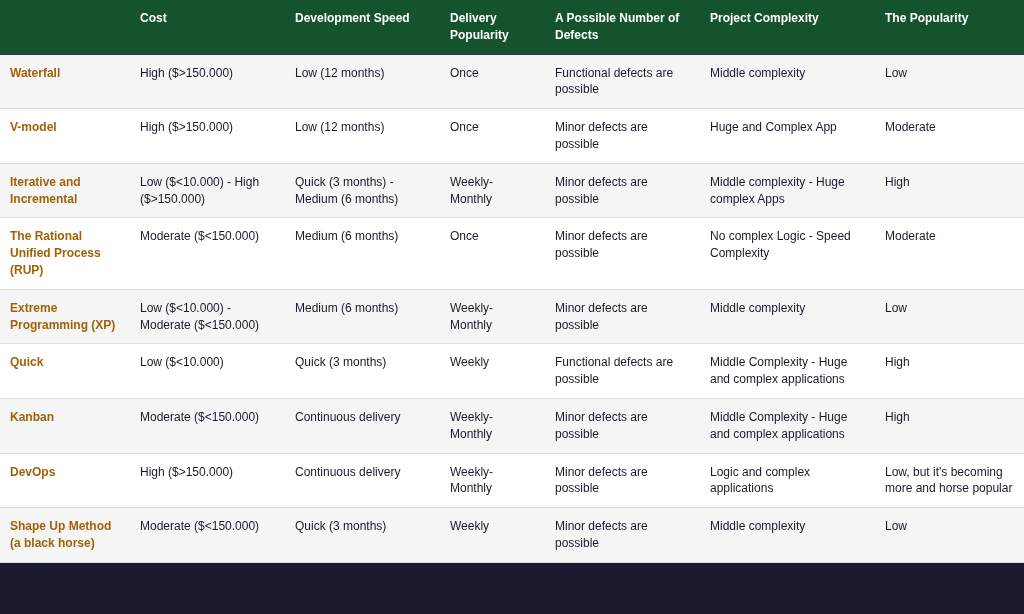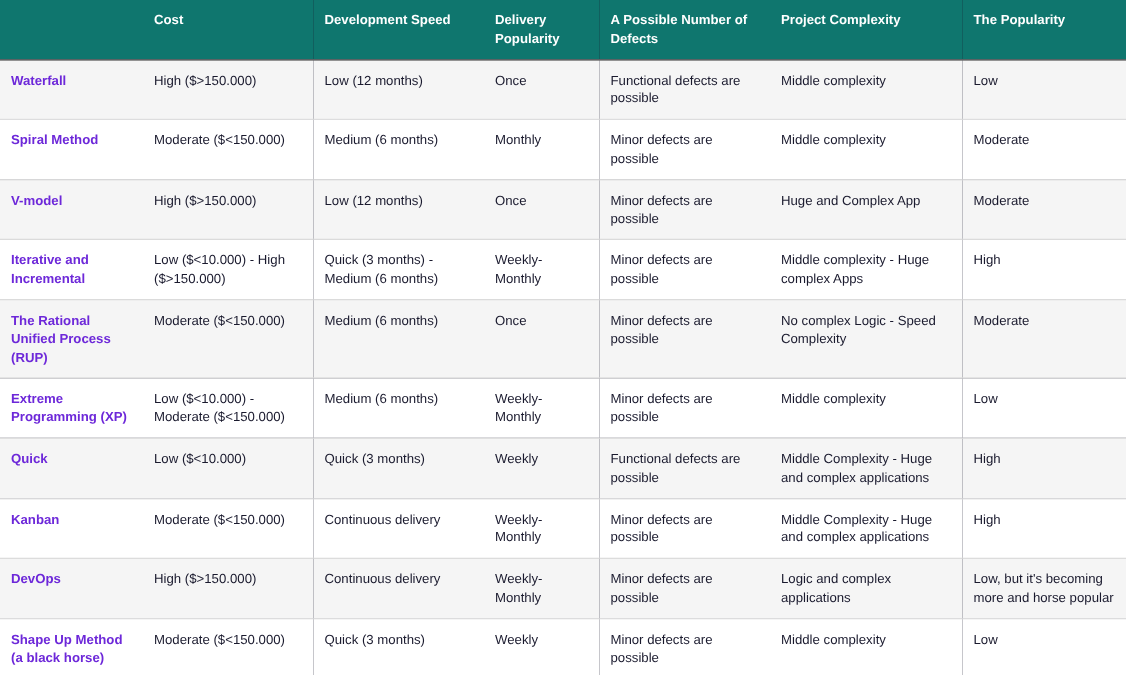--- a/index.html
+++ b/index.html
@@ -22,21 +22,21 @@
     }
     col.col-method { width: 130px; }
     col.col-cost { width: 155px; }
     col.col-devspeed { width: 155px; }
     col.col-delivery { width: 105px; }
     col.col-defects { width: 155px; }
     col.col-complexity { width: 175px; }
     col.col-popularity { width: 149px; }
 
     thead tr th {
-      background: #0f766e;
+      background: #14532d;
       color: #ffffff;
       font-size: 12px;
       font-weight: 700;
       padding: 10px 10px;
       vertical-align: top;
       text-align: left;
       line-height: 1.4;
       border-bottom: 1px solid #333;
     }
     tbody tr td {
@@ -48,21 +48,21 @@
       border-bottom: 1px solid #ddd;
     }
     tbody tr:nth-child(odd) {
       background: #f5f5f5;
     }
     tbody tr:nth-child(even) {
       background: #ffffff;
     }
     td.method-cell {
       font-weight: 700;
-      color: #6d28d9;
+      color: #a16207;
     }
     thead tr th:first-child {
       color: transparent;
     }
   </style>
 </head>
 <body>
 
 <div class="table-container">
   <table>
@@ -88,29 +88,20 @@
     </thead>
     <tbody id="table-body">
     <tr>
           <td class="method-cell">Waterfall</td>
           <td>High ($&gt;150.000)</td>
           <td>Low (12 months)</td>
           <td>Once</td>
           <td>Functional defects are possible</td>
           <td>Middle complexity</td>
           <td>Low</td>
-        </tr>
-        <tr>
-          <td class="method-cell">Spiral Method</td>
-          <td>Moderate ($&lt;150.000)</td>
-          <td>Medium (6 months)</td>
-          <td>Monthly</td>
-          <td>Minor defects are possible</td>
-          <td>Middle complexity</td>
-          <td>Moderate</td>
         </tr>
         <tr>
           <td class="method-cell">V-model</td>
           <td>High ($&gt;150.000)</td>
           <td>Low (12 months)</td>
           <td>Once</td>
           <td>Minor defects are possible</td>
           <td>Huge and Complex App</td>
           <td>Moderate</td>
         </tr>

